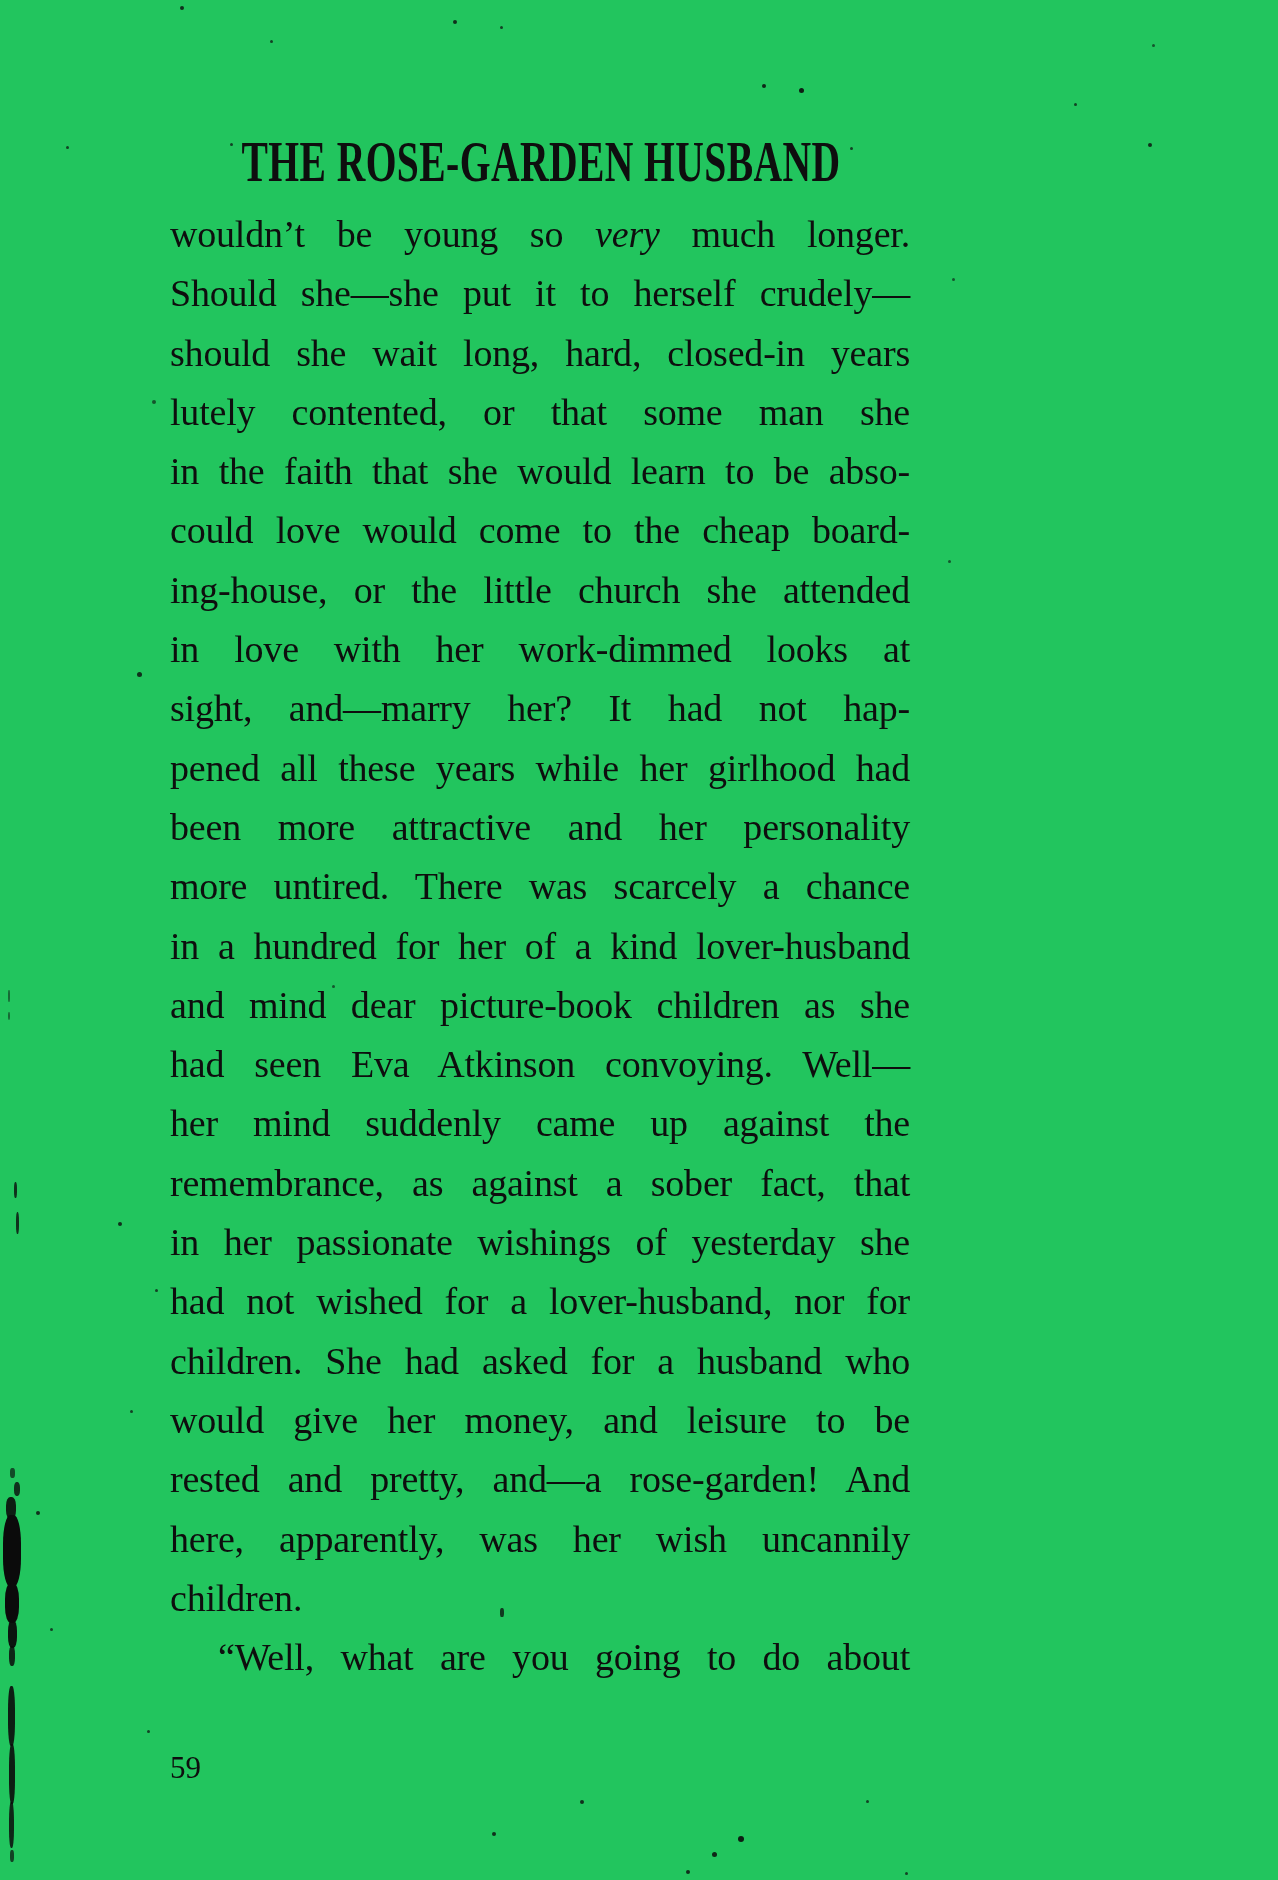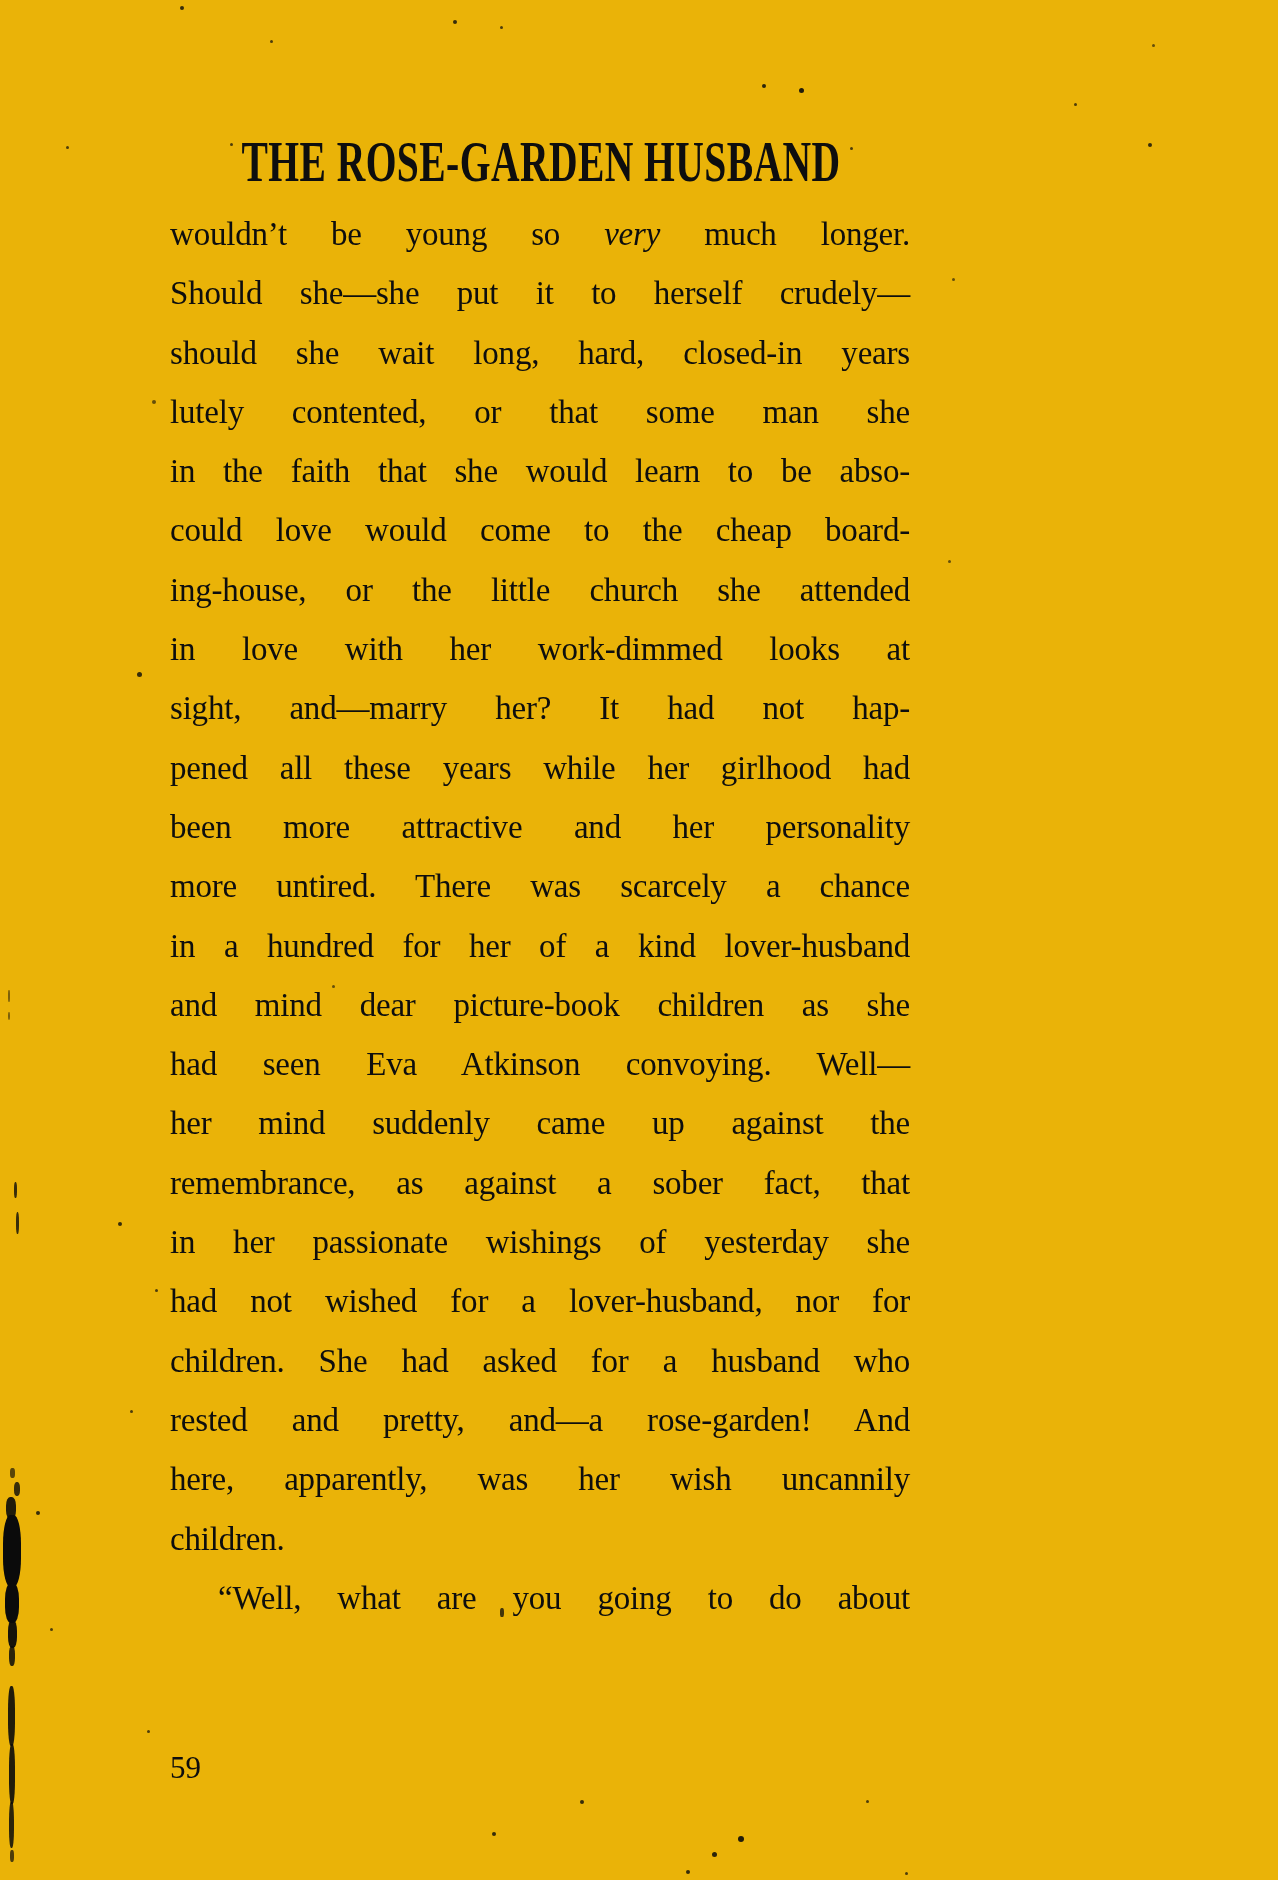--- a/index.html
+++ b/index.html
@@ -1,20 +1,20 @@
 <!DOCTYPE html>
 <html><head>
 <meta charset="utf-8">
 <style>
   html,body { margin:0; padding:0; background:#e8e8e4; }
   .page {
     position:relative;
     width:1278px; height:1880px;
     margin:0 auto;
-    background:#eab308;
+    background:#22c55e;
     font-family:"Liberation Serif","DejaVu Serif",serif;
     color:#0e0e0e;
     overflow:hidden;
   }
   .title {
     position:absolute;
     left:170px; top:128px; width:742px;
     margin:0;
     text-align:center;
     font-size:46px;
@@ -24,21 +24,21 @@
     transform:scale(0.86,1.25);
     transform-origin:center top;
   }
   .text-block {
     position:absolute;
     left:170px; top:205px; width:740px;
   }
   .line {
     height:59.3px;
     line-height:59.3px;
-    font-size:33px;
+    font-size:38px;
     letter-spacing:-0.2px;
     text-align:justify;
     text-align-last:justify;
     -moz-text-align-last:justify;
     text-justify:inter-word;
     white-space:nowrap;
   }
   .line.no-just { text-align:left; text-align-last:left; }
   .line.indent { padding-left:48px; }
   .em { font-style:italic; }
@@ -71,20 +71,21 @@
       <div class="line"><span>been more attractive and her personality</span></div>
       <div class="line"><span>more untired. There was scarcely a chance</span></div>
       <div class="line"><span>in a hundred for her of a kind lover-husband</span></div>
       <div class="line"><span>and mind dear picture-book children as she</span></div>
       <div class="line"><span>had seen Eva Atkinson convoying. Well—</span></div>
       <div class="line"><span>her mind suddenly came up against the</span></div>
       <div class="line"><span>remembrance, as against a sober fact, that</span></div>
       <div class="line"><span>in her passionate wishings of yesterday she</span></div>
       <div class="line"><span>had not wished for a lover-husband, nor for</span></div>
       <div class="line"><span>children. She had asked for a husband who</span></div>
+      <div class="line"><span>would give her money, and leisure to be</span></div>
       <div class="line"><span>rested and pretty, and—a rose-garden! And</span></div>
       <div class="line"><span>here, apparently, was her wish uncannily</span></div>
       <div class="line no-just"><span>children.</span></div>
       <div class="line indent"><span>“Well, what are you going to do about</span></div>
     </div>
 
   <div class="page-number">59</div>
 
   <div class="artifact-layer">
       <div class="ink" style="left: 8px; top: 990px; width: 2px; height: 12px; opacity: 0.5; border-radius: 40%;"></div>

